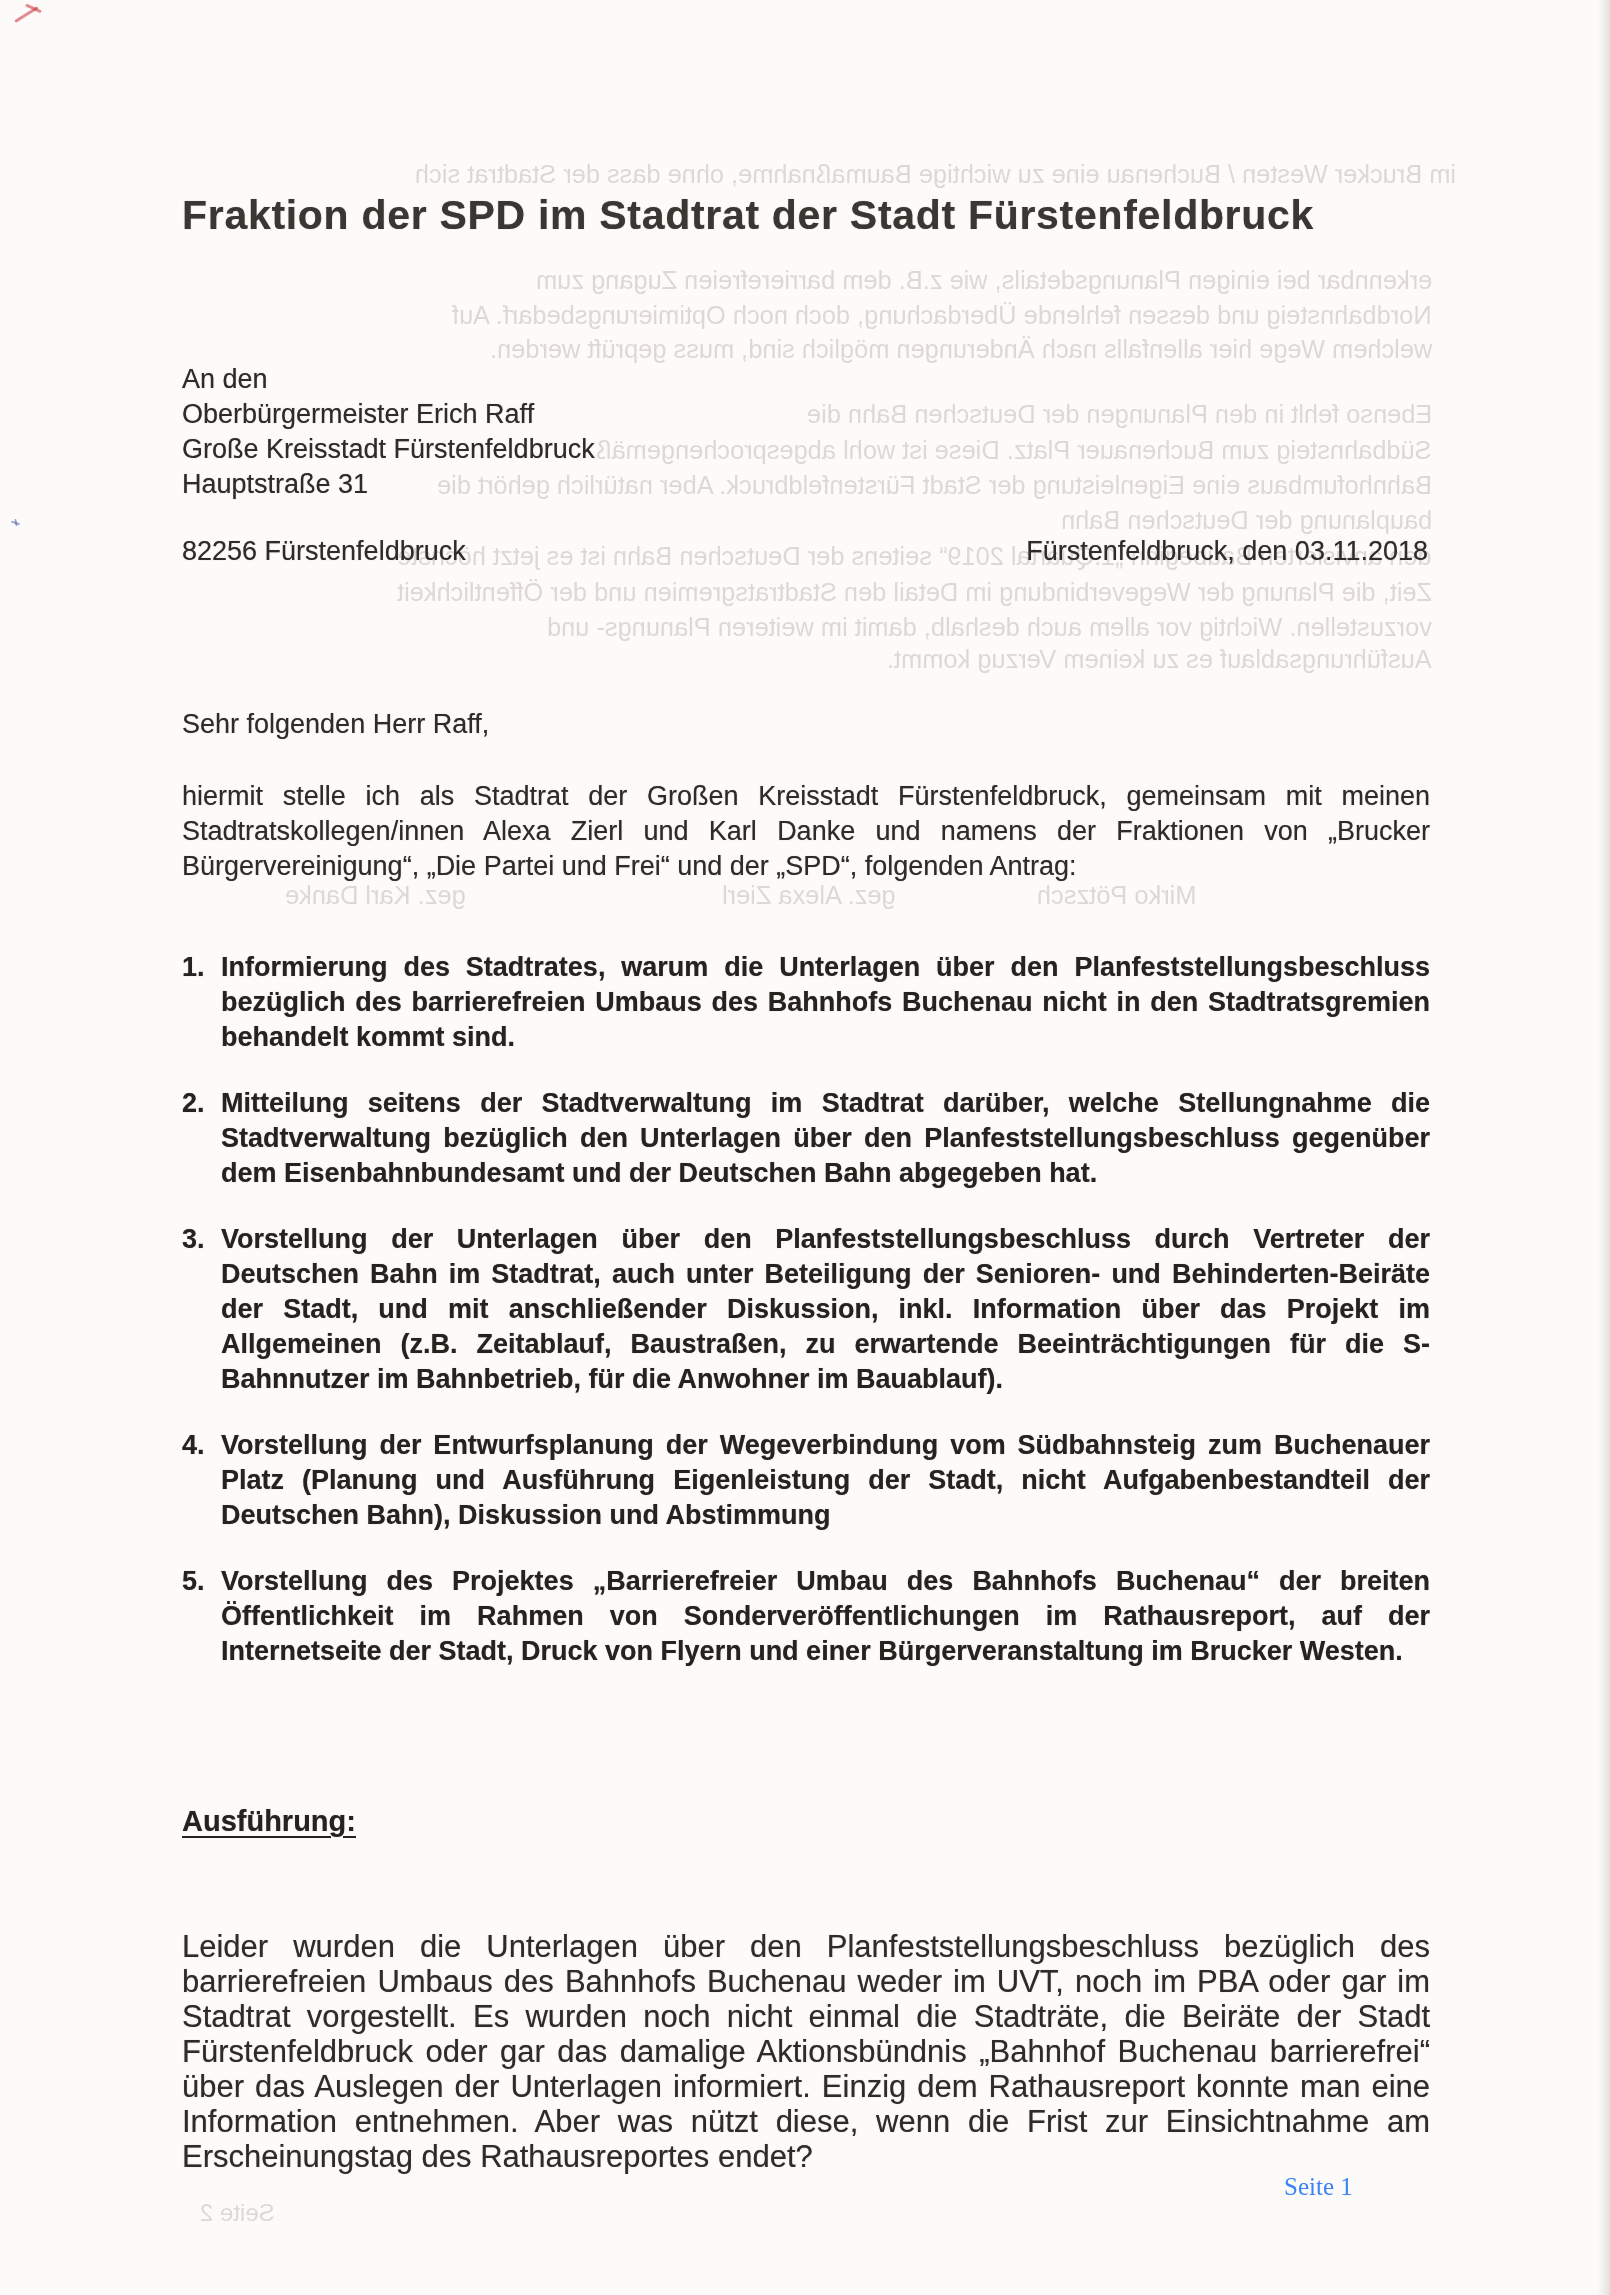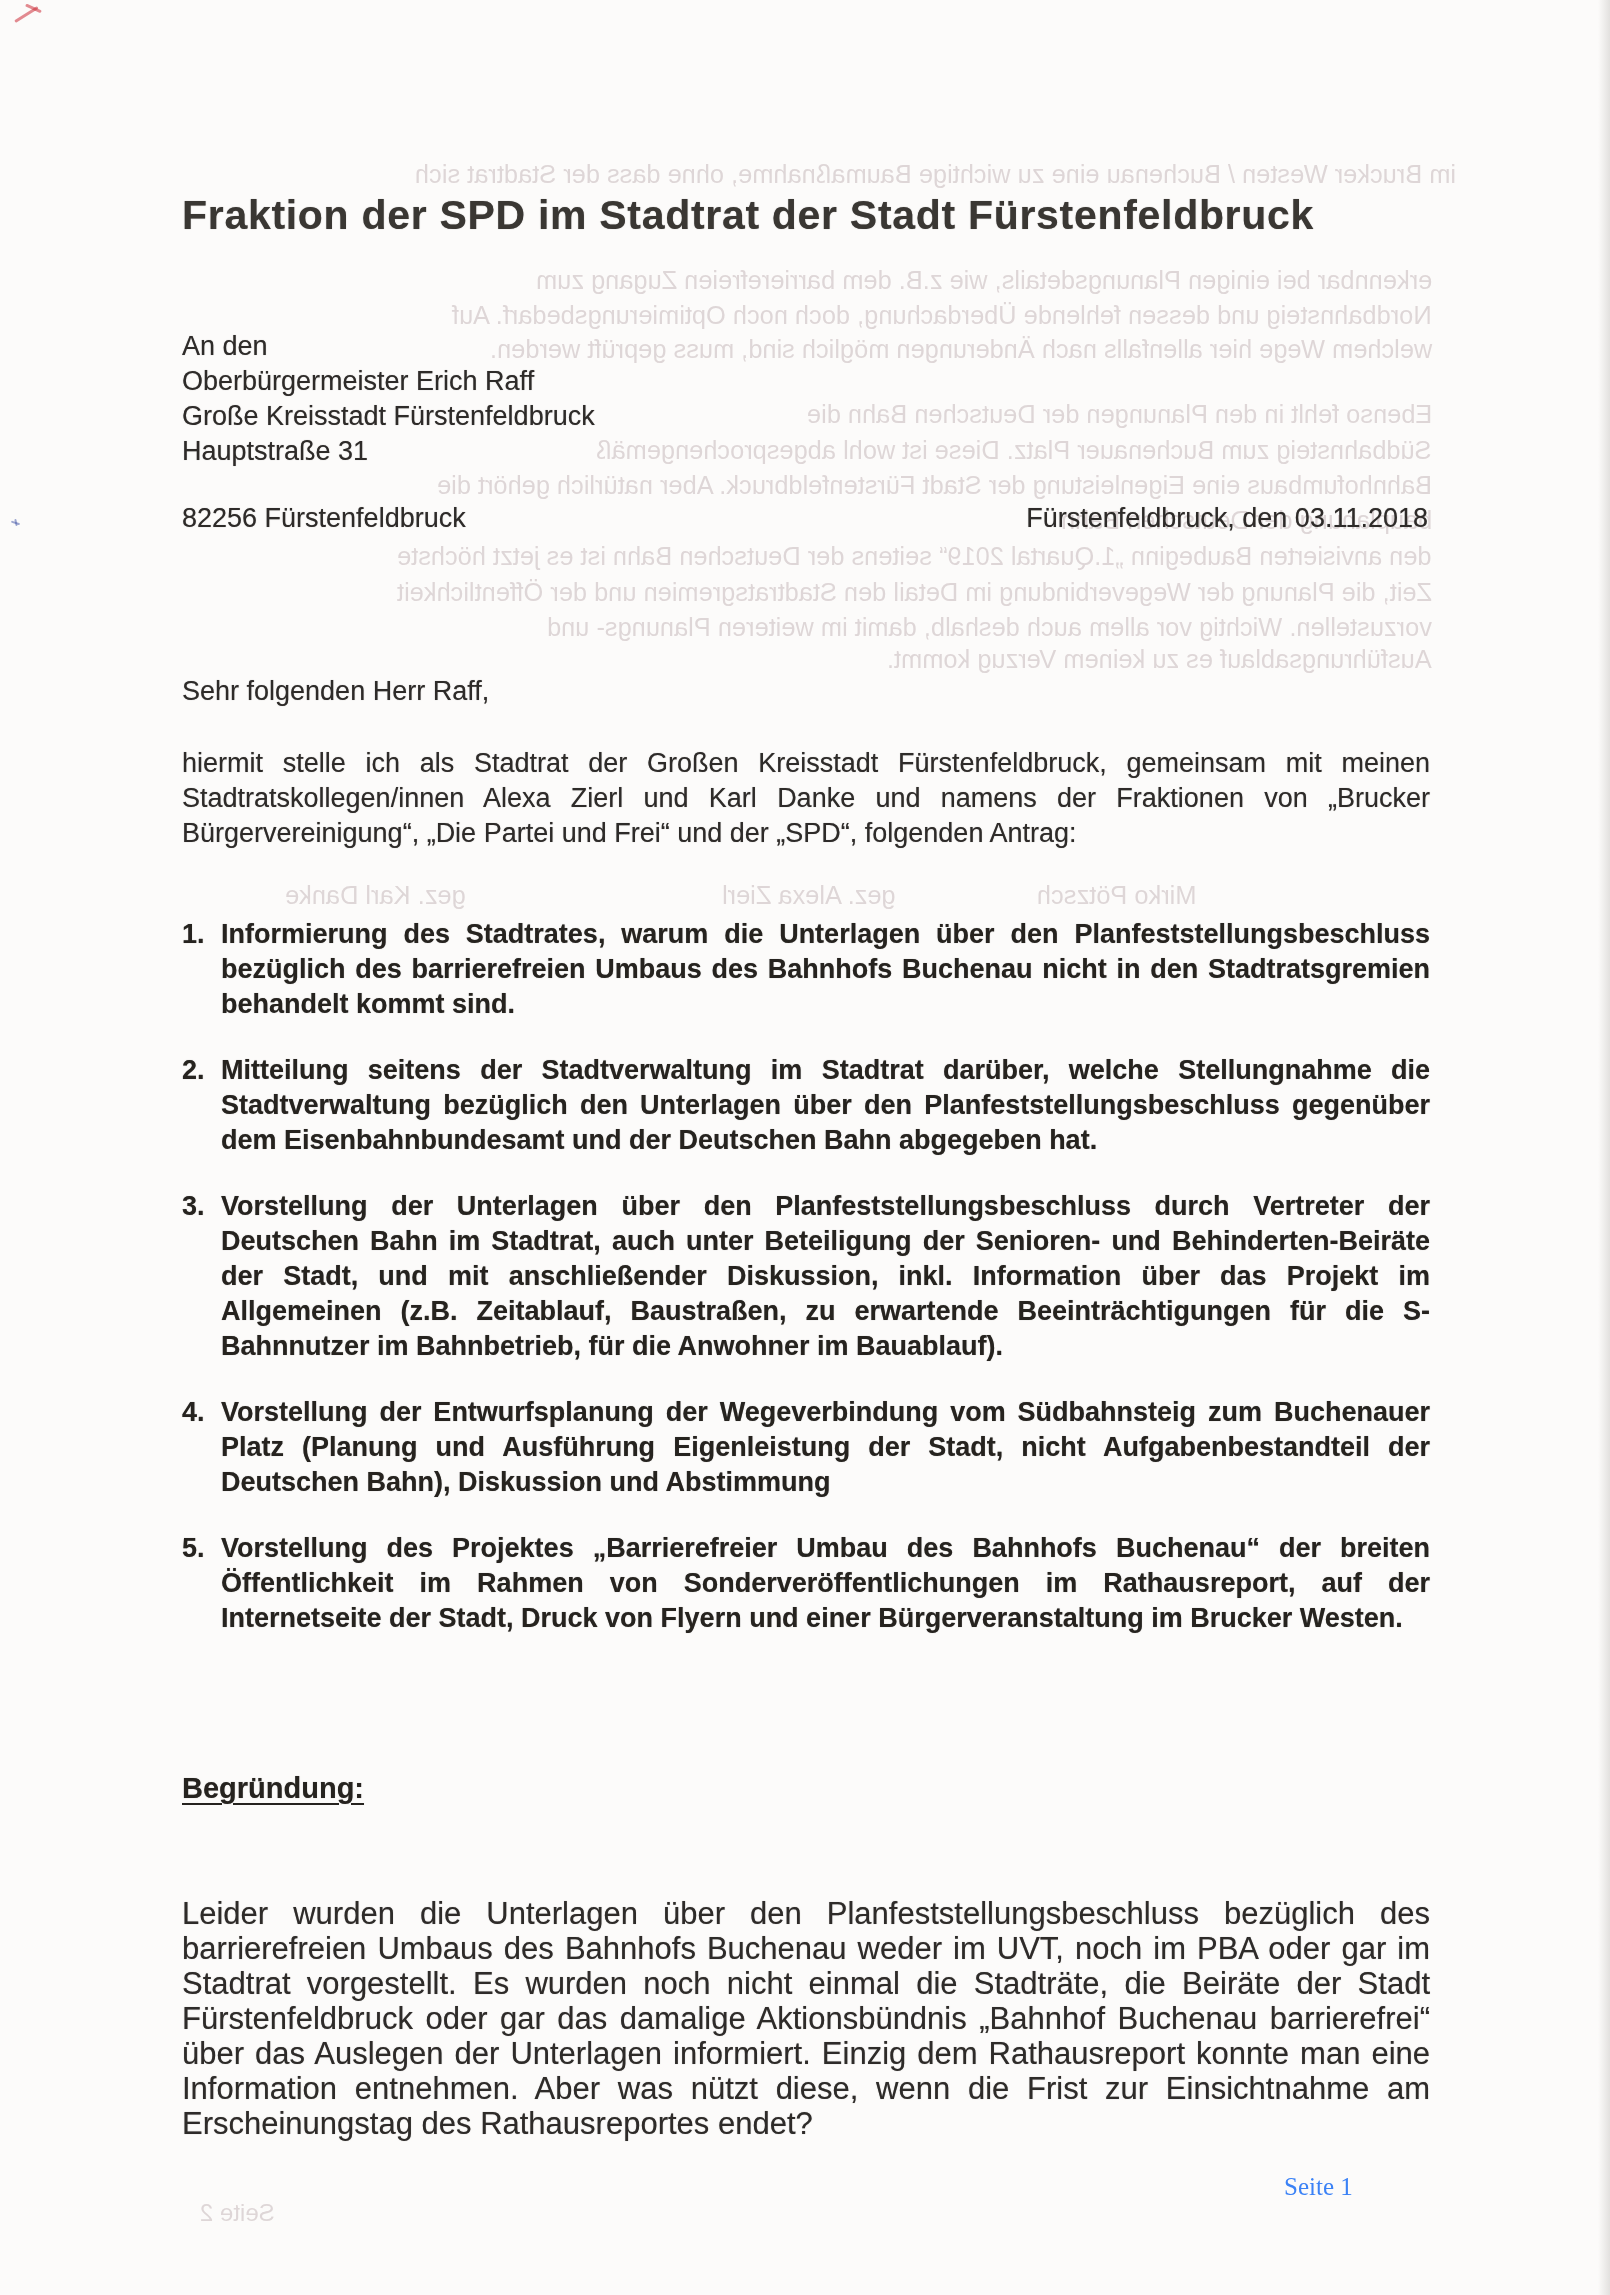--- a/index.html
+++ b/index.html
@@ -40,21 +40,21 @@
   .title{position:absolute;left:235px;top:114px;
     font-size:59px;font-weight:bold;letter-spacing:-1.3px;white-space:nowrap;
     color:#39352f;text-shadow:0 0 1px rgba(30,28,25,.55);}
   .subtitle{position:absolute;left:182px;top:192px;
     font-size:41px;font-weight:bold;letter-spacing:0.7px;white-space:nowrap;
     color:#3a3733;text-shadow:0 0 0.9px rgba(30,28,25,.5);}
   .contact{position:absolute;left:182px;top:231px;
     font-size:22px;color:#353230;white-space:nowrap;
     text-shadow:0 0 0.7px rgba(40,38,35,.45);}
   
-  .scan-text{text-shadow:0 0 0.8px rgba(40,38,35,.5);}
+  .scan-text{text-shadow:0 0 0.8px rgba(40,38,35,.5);margin-top:33px;}
   .recipient{position:absolute;left:182px;top:329px;font-size:27px;line-height:35px;}
   .postal-city{position:absolute;left:182px;top:503px;font-size:27px;}
   .dateline{position:absolute;right:182px;top:503px;font-size:27px;}
   .salutation{position:absolute;left:182px;top:676px;font-size:27px;}
   .intro{position:absolute;left:182px;top:746px;width:1248px;
     font-size:27px;line-height:35px;text-align:justify;}
   .motion-list{position:absolute;left:182px;top:917px;width:1248px;
     font-size:27px;line-height:35px;font-weight:bold;color:#26231f;}
   .motion-item{display:flex;margin-bottom:31px;}
   .motion-number{flex:none;width:39px;}
@@ -130,21 +130,21 @@
     <div class="motion-item">
       <div class="motion-number">4.</div>
       <div class="motion-text">Vorstellung der Entwurfsplanung der Wegeverbindung vom Südbahnsteig zum Buchenauer Platz (Planung und Ausführung Eigenleistung der Stadt, nicht Aufgabenbestandteil der Deutschen Bahn), Diskussion und Abstimmung</div>
     </div>
     <div class="motion-item">
       <div class="motion-number">5.</div>
       <div class="motion-text">Vorstellung des Projektes „Barrierefreier Umbau des Bahnhofs Buchenau“ der breiten Öffentlichkeit im Rahmen von Sonderveröffentlichungen im Rathausreport, auf der Internetseite der Stadt, Druck von Flyern und einer Bürgerveranstaltung im Brucker Westen.</div>
     </div>
   </div>
 
-  <div class="reasoning-heading scan-text">Begründung:</div>
+  <div class="reasoning-heading scan-text">Ausführung:</div>
   <div class="reasoning-body scan-text">Leider wurden die Unterlagen über den Planfeststellungsbeschluss bezüglich des barrierefreien Umbaus des Bahnhofs Buchenau weder im UVT, noch im PBA oder gar im Stadtrat vorgestellt. Es wurden noch nicht einmal die Stadträte, die Beiräte der Stadt Fürstenfeldbruck oder gar das damalige Aktionsbündnis „Bahnhof Buchenau barrierefrei“ über das Auslegen der Unterlagen informiert. Einzig dem Rathausreport konnte man eine Information entnehmen. Aber was nützt diese, wenn die Frist zur Einsichtnahme am Erscheinungstag des Rathausreportes endet?</div>
 
   <div class="page-footer">Seite 1</div>
 
   <div class="corner-mark">
       <i></i>
       <i></i>
     </div>
   <div class="blue-speck">
       <i></i>

